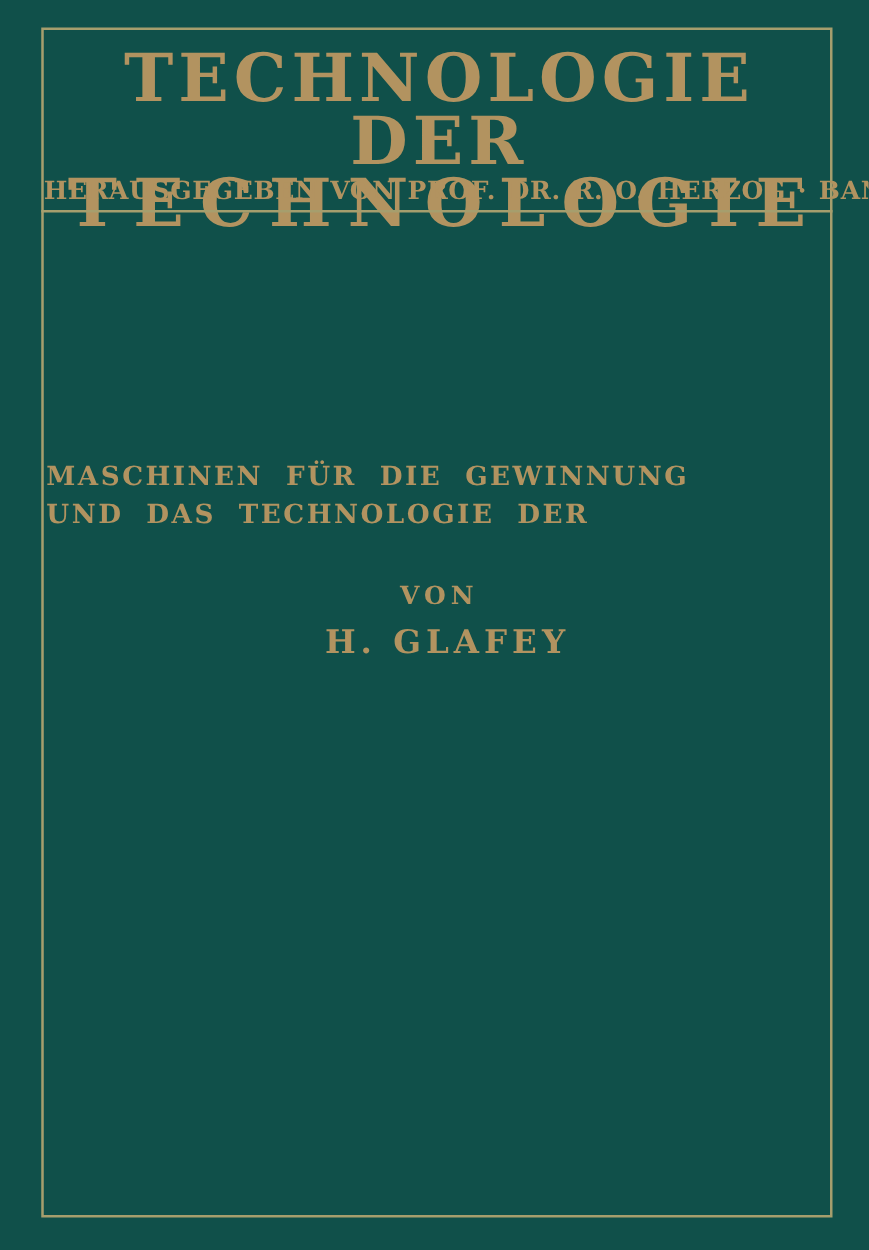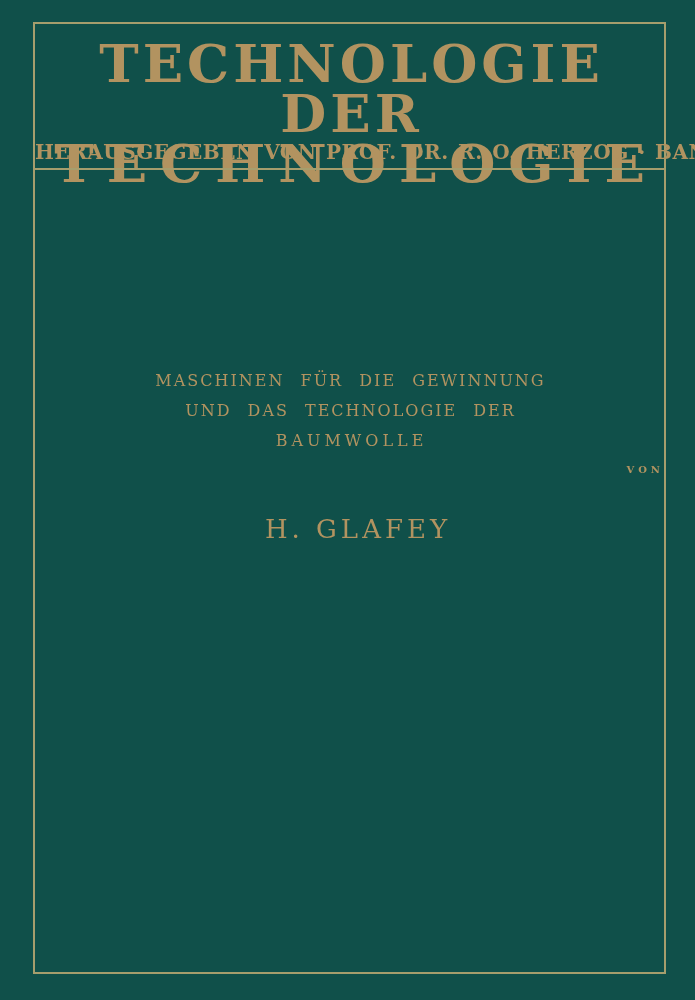--- a/index.html
+++ b/index.html
@@ -66,52 +66,52 @@
     font-size: 20px;
     letter-spacing: 0.5px;
     word-spacing: 2px;
     white-space: nowrap;
   }
   .book-title {
     position: absolute;
     left: 35px;
     right: 31px;
     top: 366px;
-    text-align: center;
-    font-weight: normal;
-    font-size: 16px;
+    text-align: left;
+    font-weight: bold;
+    font-size: 21px;
     line-height: 30px;
     letter-spacing: 2px;
     word-spacing: 9px;
   }
   .book-title .bt-line {
     padding-left: 2px;
   }
   .book-title .bt-line3 {
     letter-spacing: 4px;
     padding-left: 4px;
   }
   .byline {
     position: absolute;
     left: 35px;
     right: 31px;
     top: 464px;
-    text-align: right;
+    text-align: center;
     font-weight: bold;
-    font-size: 10px;
+    font-size: 20px;
     letter-spacing: 4px;
     padding-left: 4px;
   }
   .author {
     position: absolute;
     left: 35px;
     right: 31px;
-    top: 514px;
+    top: 499px;
     text-align: center;
-    font-weight: normal;
+    font-weight: bold;
     font-size: 26px;
     letter-spacing: 4px;
     padding-left: 17px;
   }
 </style>
 </head>
 <body>
 
 <div class="cover">
 
@@ -122,20 +122,19 @@
     <div class="line2">TECHNOLOGIE</div>
   </div>
 
   <div class="editor-line">HERAUSGEGEBEN VON PROF. DR. R. O. HERZOG · BAND IV.2,A,a</div>
 
   <div class="header-divider"></div>
 
   <div class="book-title">
     <div class="bt-line bt-line1">MASCHINEN FÜR DIE GEWINNUNG</div>
     <div class="bt-line bt-line2">UND DAS TECHNOLOGIE DER</div>
-    <div class="bt-line bt-line3">BAUMWOLLE</div>
   </div>
 
   <div class="byline">VON</div>
 
   <div class="author">H. GLAFEY</div>
 
 </div>
 
 </body></html>

